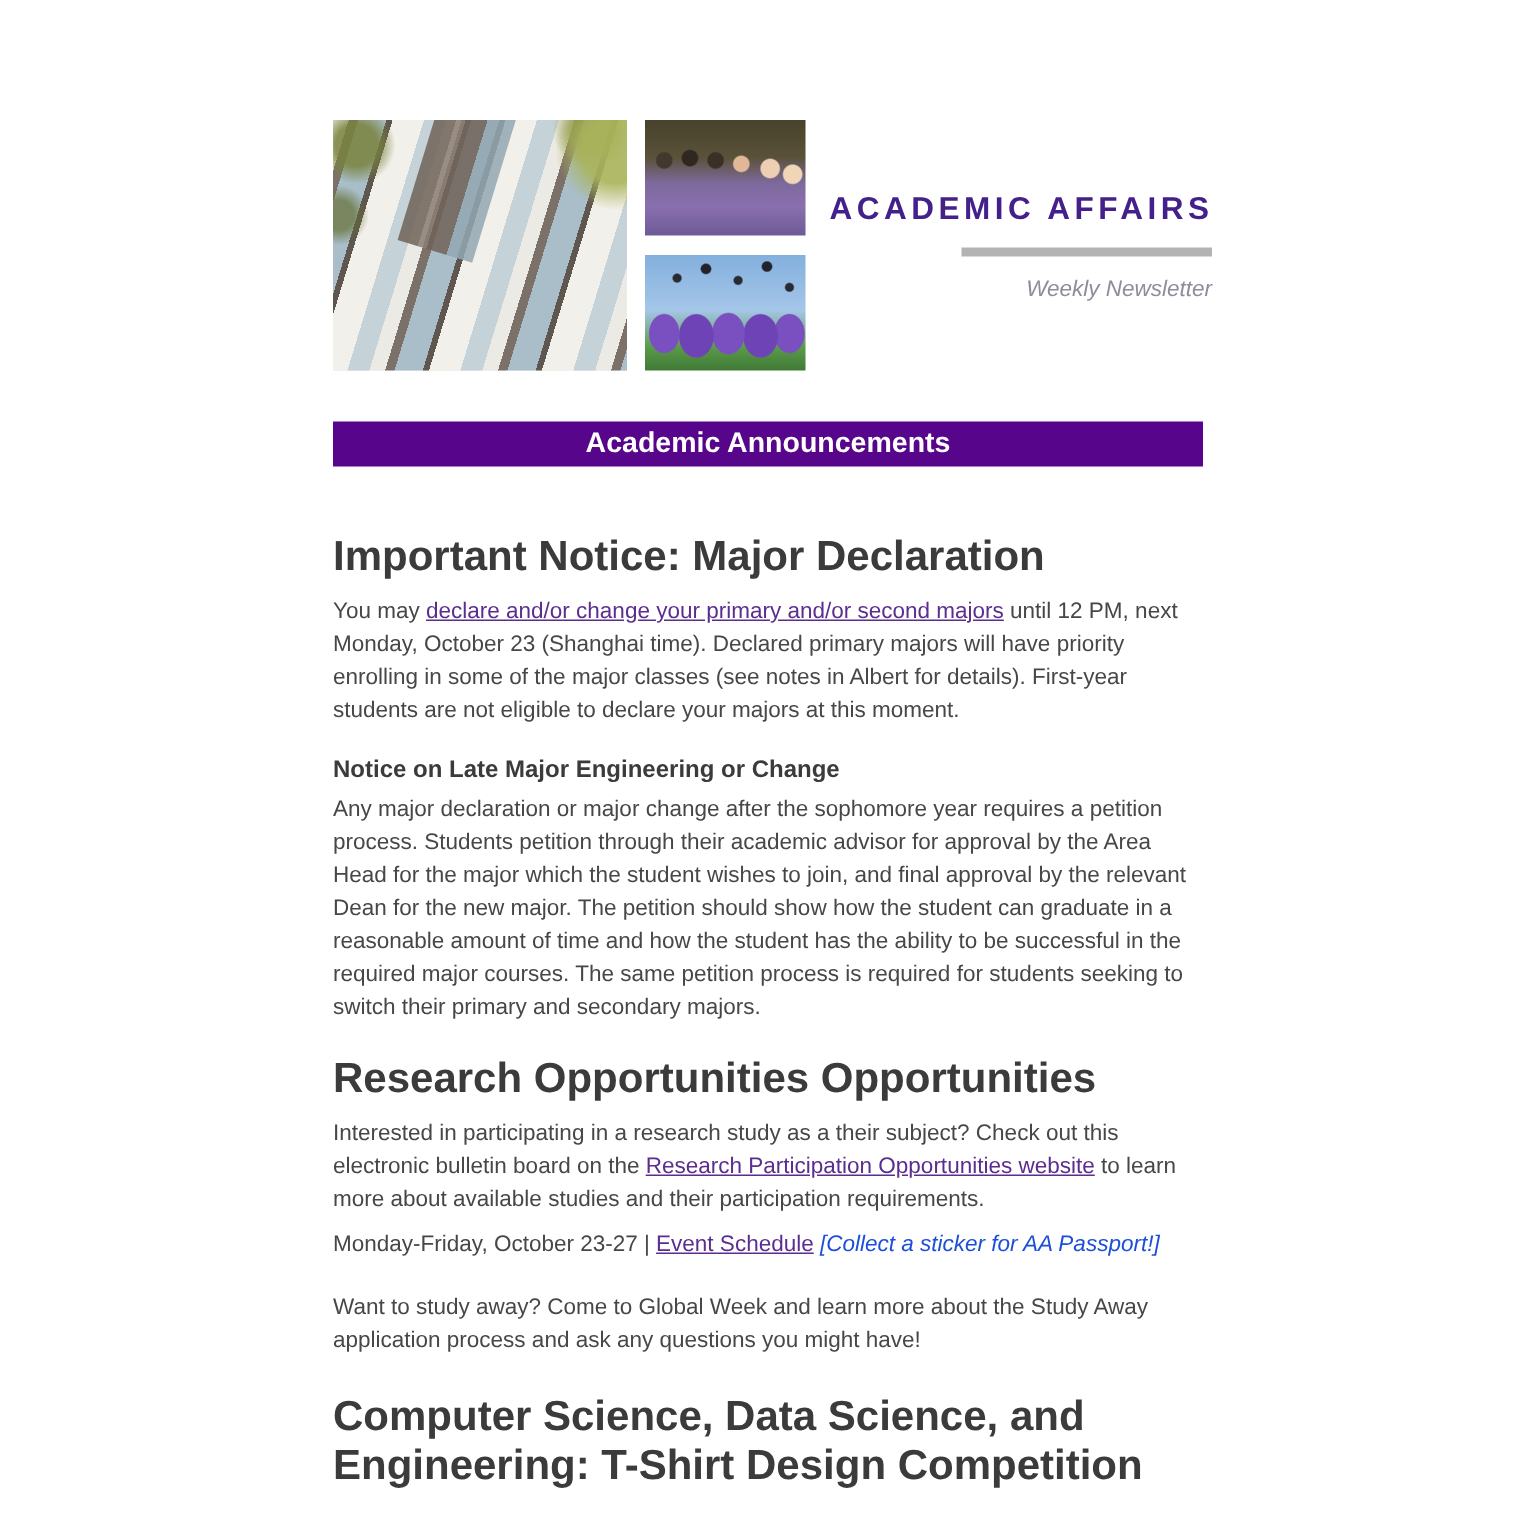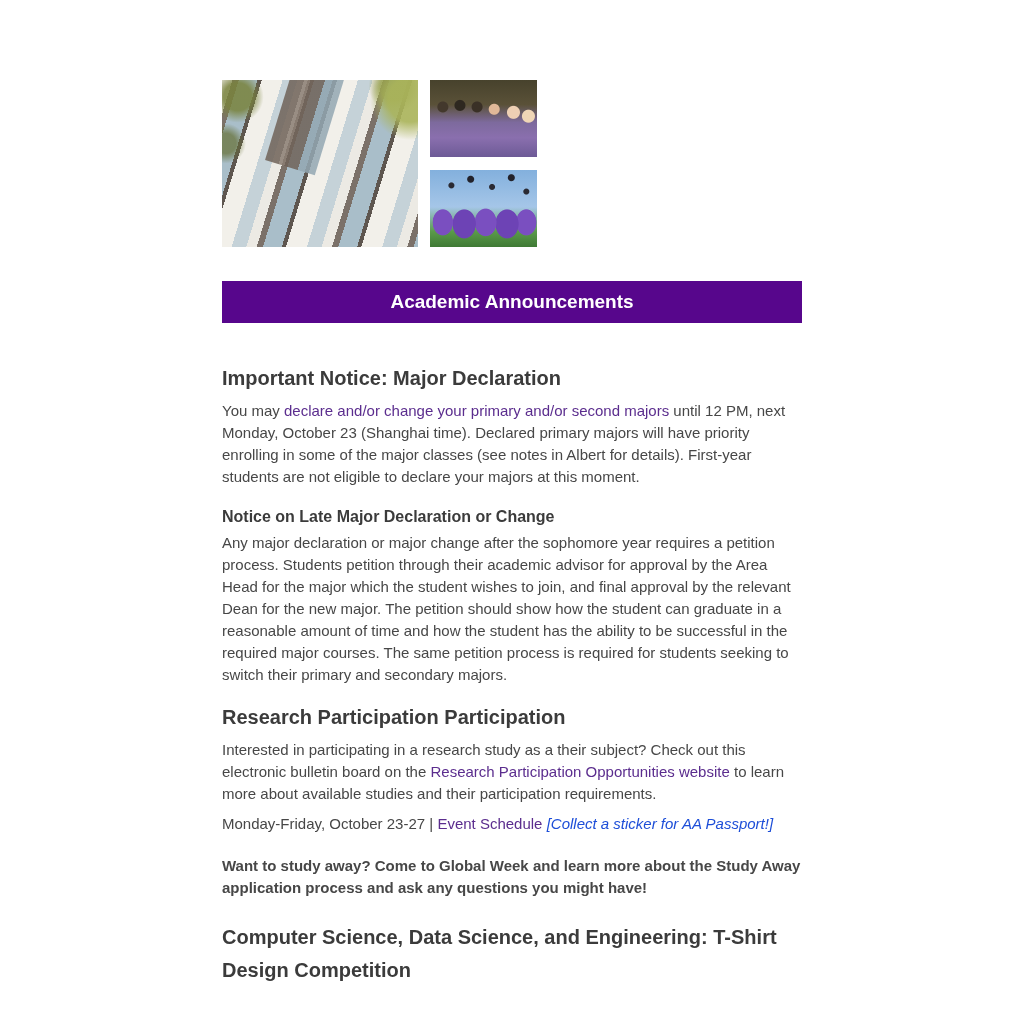--- a/index.html
+++ b/index.html
@@ -77,71 +77,76 @@
     width: 167px; height: 6px; background: #b3b3b3;
     margin: 13px 1px 13px auto;
   }
   .logo-sub {
     font-size: 15px; font-style: italic; color: #8f8c9b;
     padding-right: 1px;
   }
 
   
   .banner {
-    margin-top: 34px; height: 42px;
+    margin-top: 34px; height: 30px;
     background: #57068c;
     color: #ffffff;
     display: flex; align-items: center; justify-content: center;
     font-size: 19px; font-weight: bold;
   }
 
   
   h2 {
-    margin: 0; font-size: 20px; font-weight: bold; color: #3b3b3b;
+    margin: 0; font-size: 28px; font-weight: bold; color: #3b3b3b;
   }
   .h2-major { margin-top: 44px; }
   .h2-research { margin-top: 20px; }
   .h2-global { margin-top: 20px; }
   .h2-tshirt { margin-top: 22px; line-height: 33px; }
   h3 {
     margin: 20px 0 0 0; font-size: 16px; font-weight: bold; color: #3b3b3b;
   }
   p {
     margin: 10px 0 0 0; font-size: 15px; line-height: 22px; color: #474747;
   }
   p.tight { margin-top: 6px; }
   p.date-line { margin-top: 8px; }
-  p.spaced { margin-top: 20px; font-weight: bold; }
-  a.plink { color: #5b2d8e; cursor: pointer; }
+  p.spaced { margin-top: 20px; }
+  a.plink { color: #5b2d8e; text-decoration: underline; cursor: pointer; }
   .sticker { color: #1d4ed8; font-style: italic; }
 </style>
 </head>
 <body>
 
 <div class="email">
 
   <div class="header">
     <div class="photo photo-building"></div>
     <div class="photo-stack">
       <div class="photo photo-students"></div>
       <div class="photo photo-grad"></div>
     </div>
+    <div class="logo">
+      <div class="logo-title">ACADEMIC AFFAIRS</div>
+      <div class="logo-rule"></div>
+      <div class="logo-sub">Weekly Newsletter</div>
+    </div>
   </div>
 
   <div class="banner">
     <span>Academic Announcements</span>
   </div>
 
   <h2 class="h2-major">Important Notice: Major Declaration</h2>
   <p><span>You may </span><a class="plink">declare and/or change your primary and/or second majors</a><span> until 12 PM, next Monday, October 23 (Shanghai time). Declared primary majors will have priority enrolling in some of the major classes (see notes in Albert for details). First-year students are not eligible to declare your majors at this moment.</span></p>
 
-  <h3>Notice on Late Major Declaration or Change</h3>
+  <h3>Notice on Late Major Engineering or Change</h3>
   <p class="tight">Any major declaration or major change after the sophomore year requires a petition process. Students petition through their academic advisor for approval by the Area Head for the major which the student wishes to join, and final approval by the relevant Dean for the new major. The petition should show how the student can graduate in a reasonable amount of time and how the student has the ability to be successful in the required major courses. The same petition process is required for students seeking to switch their primary and secondary majors.</p>
 
-  <h2 class="h2-research">Research Participation Participation</h2>
+  <h2 class="h2-research">Research Opportunities Opportunities</h2>
   <p><span>Interested in participating in a research study as a their subject? Check out this electronic bulletin board on the </span><a class="plink">Research Participation Opportunities website</a><span> to learn more about available studies and their participation requirements.</span></p>
 
   <p class="date-line"><span>Monday-Friday, October 23-27 | </span><a class="plink">Event Schedule</a><span class="sticker"> [Collect a sticker for AA Passport!]</span></p>
   <p class="spaced">Want to study away? Come to Global Week and learn more about the Study Away application process and ask any questions you might have!</p>
 
   <h2 class="h2-tshirt">Computer Science, Data Science, and Engineering: T-Shirt Design Competition</h2>
 
 </div>
 
 </body></html>

